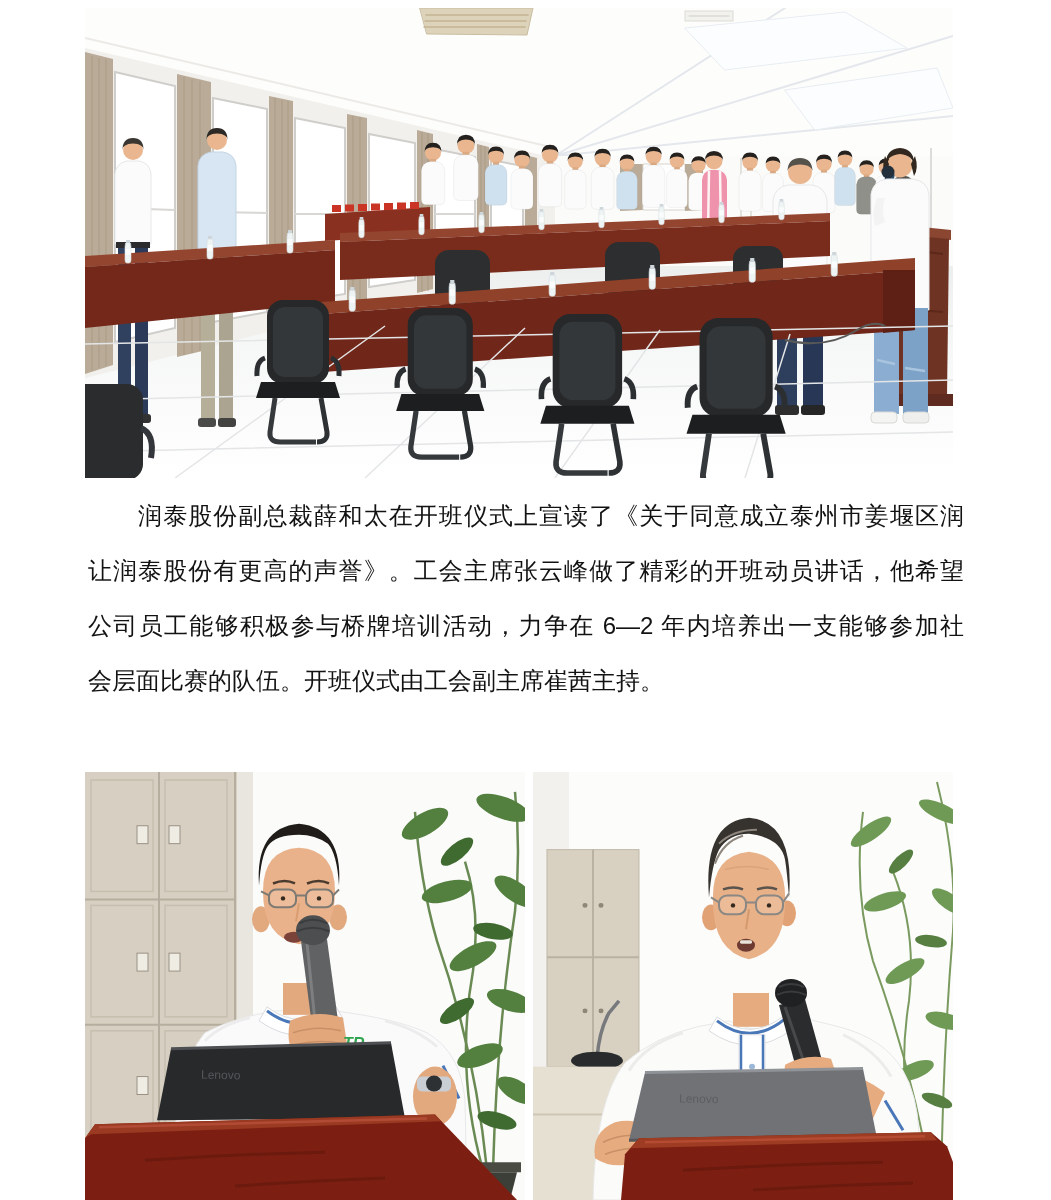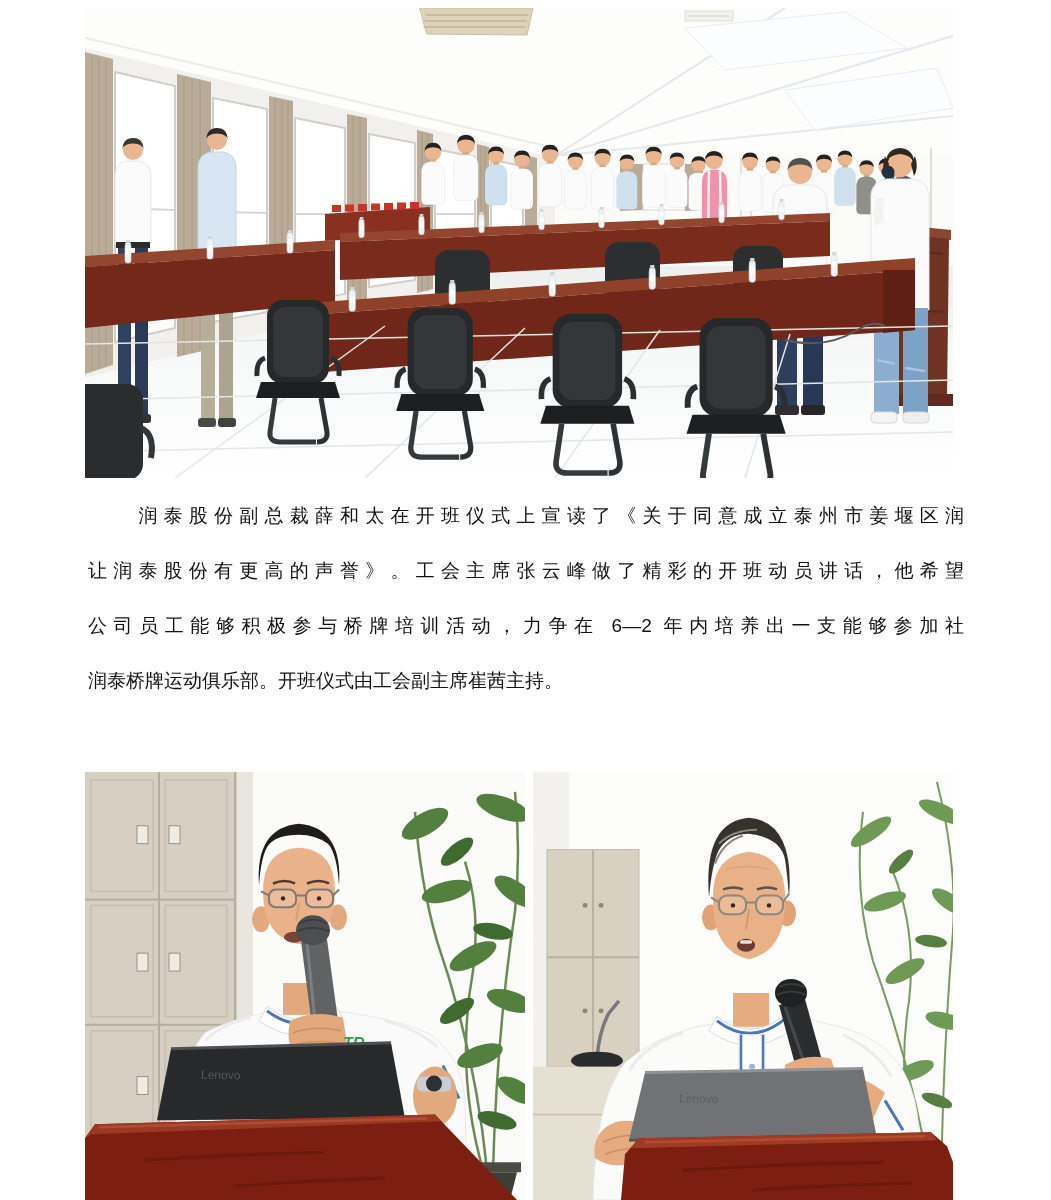--- a/index.html
+++ b/index.html
@@ -4,21 +4,21 @@
 <style>
   html,body{margin:0;padding:0;background:#ffffff;}
   .page{position:relative;width:1051px;height:1200px;background:#ffffff;overflow:hidden;
         font-family:"Liberation Sans",sans-serif;}
   .photo{position:absolute;overflow:hidden;background:#fff;}
   #photo-top{left:85px;top:8px;width:868px;height:470px;}
   #photo-bl{left:85px;top:772px;width:440px;height:428px;}
   #photo-br{left:533px;top:772px;width:420px;height:428px;}
   .photo svg{display:block;width:100%;height:100%;}
   .para{position:absolute;left:88px;top:488px;width:876px;color:#121212;
-        font-size:19px;line-height:55px;font-weight:500;}
+        font-size:24px;line-height:55px;font-weight:500;}
   .jline{text-align:justify;text-align-last:justify;height:55px;overflow:hidden;}
   .lline{text-align:left;height:55px;overflow:hidden;}
 </style>
 </head>
 <body>
 
 <div class="page">
 
   <div class="photo" id="photo-top">
   <svg viewBox="0 0 868 470" preserveAspectRatio="none">
@@ -261,21 +261,21 @@
         <path d="M56 420 q14 6 10 30" stroke="#33363a" stroke-width="6" fill="none"></path>
       </g>
     </g>
   </svg>
   </div>
 
   <div class="para">
     <div class="jline">　　润泰股份副总裁薛和太在开班仪式上宣读了《关于同意成立泰州市姜堰区润</div>
     <div class="jline">让润泰股份有更高的声誉》。工会主席张云峰做了精彩的开班动员讲话，他希望</div>
     <div class="jline">公司员工能够积极参与桥牌培训活动，力争在 6—2 年内培养出一支能够参加社</div>
-    <div class="lline">润泰桥牌运动俱乐部。开班仪式由工会副主席崔茜主持。</div>
+    <div class="lline">会层面比赛的队伍。开班仪式由工会副主席崔茜主持。</div>
   </div>
 
   <div class="photo" id="photo-bl">
   <svg viewBox="0 0 440 430" preserveAspectRatio="none">
     <defs>
       <linearGradient id="gPodL" x1="0" y1="0" x2="0" y2="1">
         <stop offset="0" stop-color="#8e2517"></stop>
             <stop offset="1" stop-color="#651softly70f0c"></stop>
         <stop offset="1" stop-color="#6f1a0e"></stop>
       </linearGradient>

